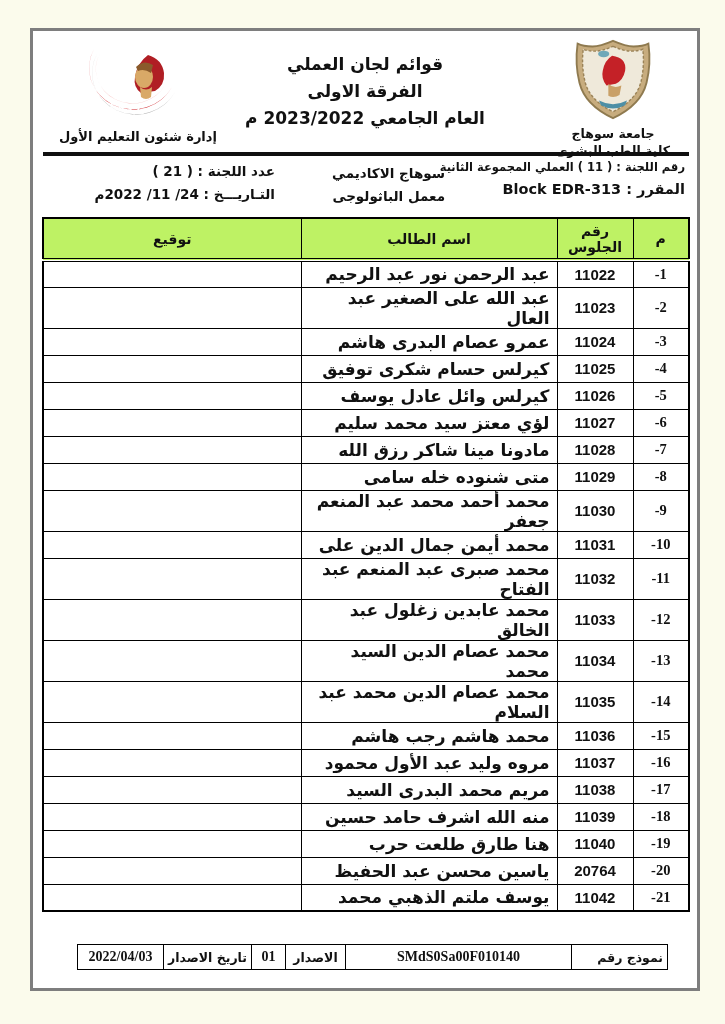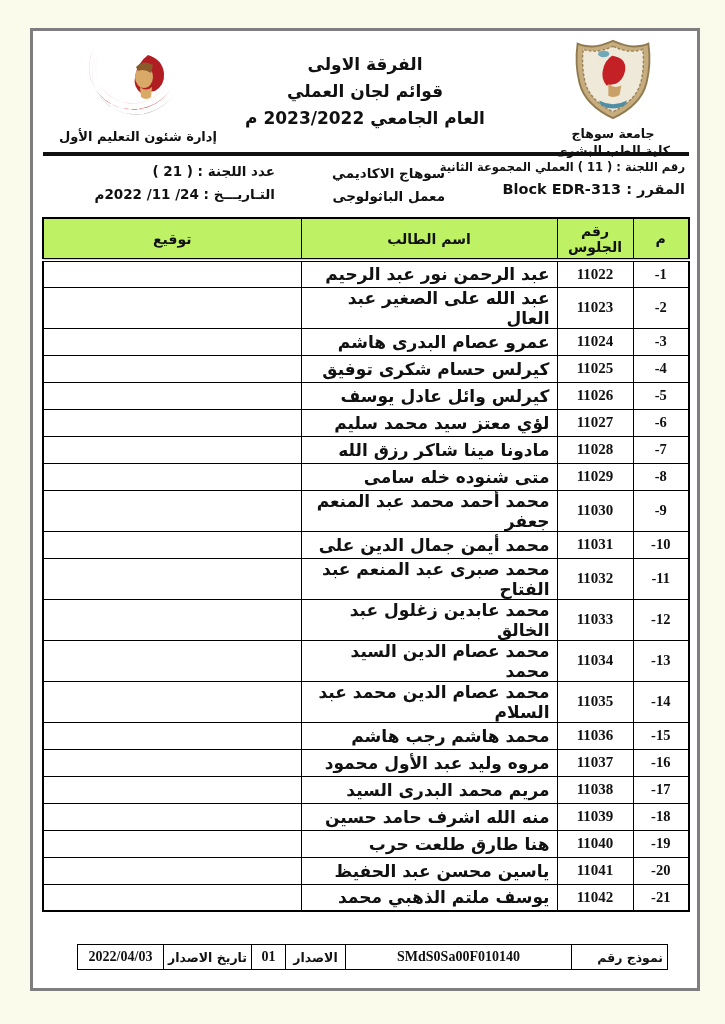--- a/index.html
+++ b/index.html
@@ -38,21 +38,21 @@
   .main-table-wrap { position:absolute; left:9px; top:186px; width:648px; }
   table.main { border-collapse:collapse; width:100%; direction:rtl; table-layout:fixed; }
   table.main th, table.main td { border:1px solid #000; }
   table.main { border:2.5px solid #000; }
   table.main thead th {
     background:#bef264; height:42px; font-size:14px; 
     font-family:"DejaVu Sans",sans-serif; border-bottom:4px double #000;
   }
   table.main tbody td { height:27px; }
   td.c-serial { text-align:center; font-size:14.5px; font-family:"Liberation Serif",serif; }
-  td.c-seat   { text-align:center; font-size:15px;  font-family:Liberation Serif, serif;margin-left:12px; }
+  td.c-seat   { text-align:center; font-size:15px;  font-family:Liberation Sans, sans-serif;margin-left:12px; }
   td.c-name   { text-align:right; padding-right:7px; font-size:17px; font-family:"DejaVu Sans",sans-serif; direction:rtl; }
   td.c-sign   { background:#fff; }
   .ltr { direction:ltr; unicode-bidi:bidi-override; display:inline-block; }
   
   .footer-wrap { position:absolute; left:44px; top:913px; }
   table.footer { border-collapse:collapse; direction:rtl; table-layout:fixed; }
   table.footer td { border:1px solid #000000; height:25px; font-size:12.5px; text-align:center;
     font-family:"DejaVu Sans",sans-serif; padding:0 4px; white-space:nowrap; }
   table.footer td.serif { font-family:"Liberation Serif",serif; font-size:14px; }
   table.footer td.lbl-right { text-align:right; }
@@ -76,22 +76,22 @@
       <path d="M72 30 q8 -8 17 -2 l-2 8 q-7 -5 -13 -2 Z" fill="#8a5a2b"></path>
       <path d="M76 50 q6 5 12 0 l-1 10 q-5 4 -10 0 Z" fill="#D9A967"></path>
 
       <text x="62" y="12" font-size="9" fill="#fff" text-anchor="middle" font-family="DejaVu Sans" transform="rotate(-14 62 12)" font-weight="bold">جامعة سوهاج</text>
       <text x="58" y="74" font-size="9" fill="#fff" text-anchor="middle" font-family="DejaVu Sans" transform="rotate(10 58 74)" font-weight="bold">كلية الطب</text>
     </svg>
     <div class="left-logo-caption">إدارة شئون التعليم الأول</div>
   </div>
 
   <div class="title-block">
+    <div>قوائم لجان العملي</div>
     <div>الفرقة الاولى</div>
-    <div>قوائم لجان العملي</div>
     <div>العام الجامعي 2023/2022 م</div>
   </div>
 
   <div class="right-logo">
     <svg viewBox="0 0 90 88">
 
       <path d="M45 2 q14 6 22 6 q10 0 16 -3 q3 22 -2 42 q-6 24 -36 38 q-30 -14 -36 -38 q-5 -20 -2 -42 q6 3 16 3 q8 0 22 -6 Z" fill="#C7AC7E" stroke="#8F7A4F" stroke-width="2"></path>
       <path d="M45 8 q12 5 19 5 q8 0 13 -2 q2 18 -2 35 q-5 20 -30 32 q-25 -12 -30 -32 q-4 -17 -2 -35 q5 2 13 2 q7 0 19 -5 Z" fill="#EFE9DA" stroke="#9a8257" stroke-width="1.5" stroke-dasharray="3 2"></path>
 
       <path d="M44 18 q16 2 14 16 q-2 10 -10 14 l-10 2 q-6 -8 -4 -16 q2 -11 10 -16 Z" fill="#C42127"></path>
@@ -248,21 +248,21 @@
             <td class="c-sign"></td>
           </tr>
           <tr>
             <td class="c-serial"><span class="ltr">-19</span></td>
             <td class="c-seat">11040</td>
             <td class="c-name">هنا طارق طلعت حرب</td>
             <td class="c-sign"></td>
           </tr>
           <tr>
             <td class="c-serial"><span class="ltr">-20</span></td>
-            <td class="c-seat">11041</td>
+            <td class="c-seat">20764</td>
             <td class="c-name">ياسين محسن عبد الحفيظ</td>
             <td class="c-sign"></td>
           </tr>
           <tr>
             <td class="c-serial"><span class="ltr">-21</span></td>
             <td class="c-seat">11042</td>
             <td class="c-name">يوسف ملتم الذهبي محمد</td>
             <td class="c-sign"></td>
           </tr>
         </tbody>

